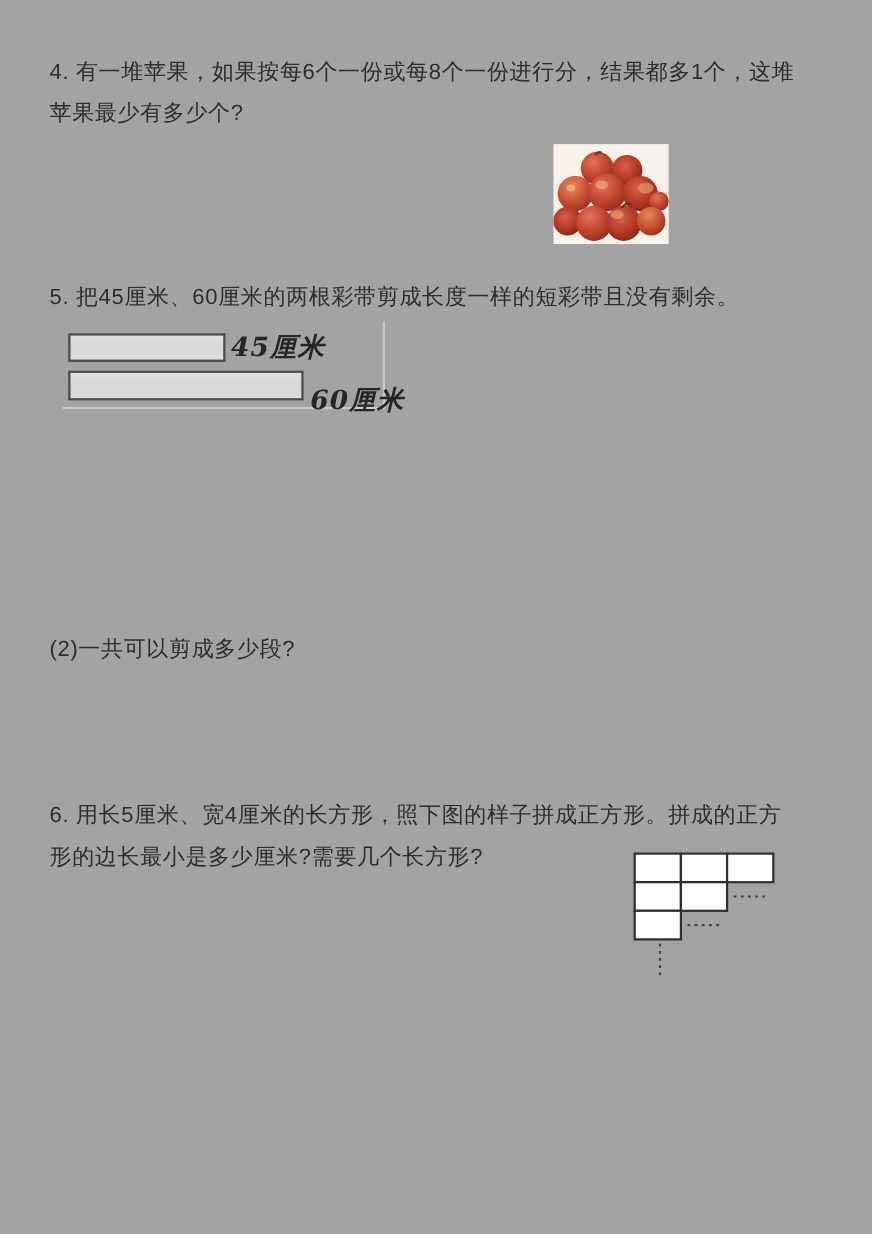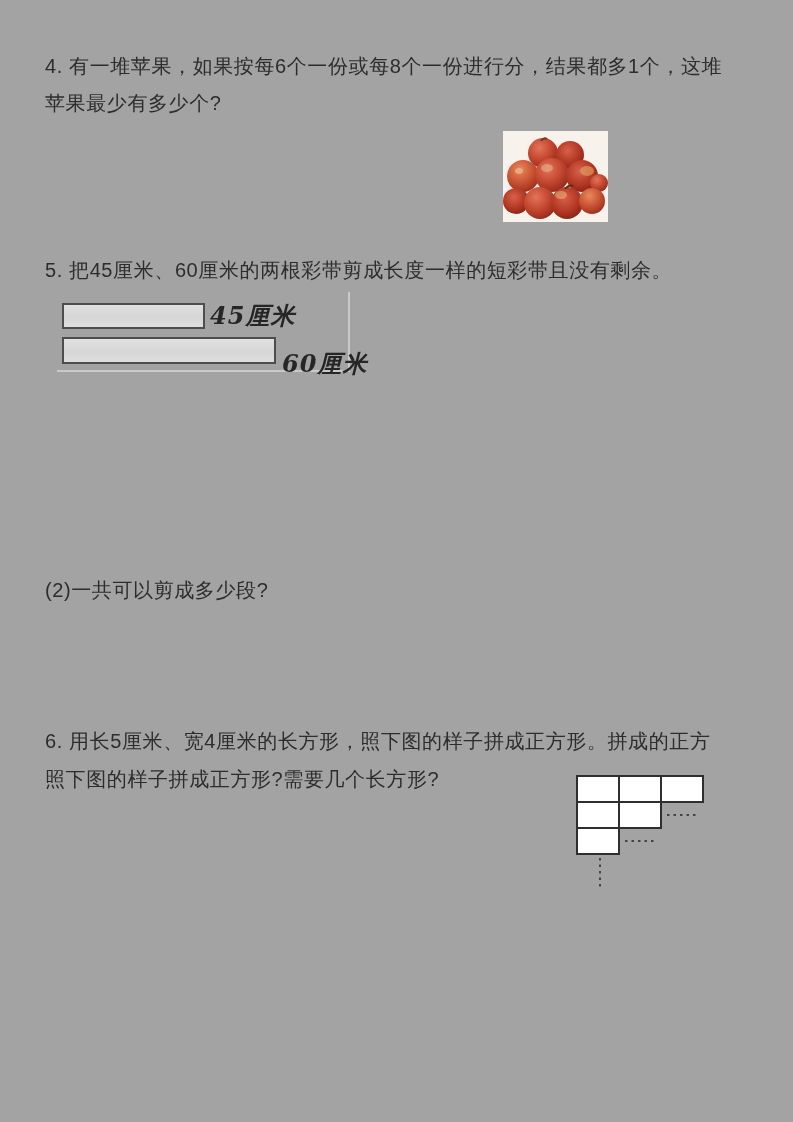--- a/index.html
+++ b/index.html
@@ -101,21 +101,21 @@
     <div class="ribbon-label" style="left:210px;top:300px;">45厘米</div>
 
     <div class="ribbon" style="left:62px;top:337px;width:214px;height:27px;"></div>
     <div class="ribbon-label" style="left:282px;top:348px;">60厘米</div>
   </div>
 
 
   <div class="qtext" style="left:45px;top:550px;margin-top:22px;">(2)一共可以剪成多少段?</div>
 
   <div class="qtext" style="left:45px;top:723px;">6. 用长5厘米、宽4厘米的长方形，照下图的样子拼成正方形。拼成的正方</div>
-  <div class="qtext" style="left:45px;top:761px;">照下图的样子拼成正方形?需要几个长方形?</div>
+  <div class="qtext" style="left:45px;top:761px;">形的边长最小是多少厘米?需要几个长方形?</div>
 
   <div class="fig" style="left:575px;top:774px;width:135px;height:118px;">
     <svg width="135" height="118" viewBox="0 0 135 118" xmlns="http://www.w3.org/2000/svg">
       <g stroke="#2f2f2f" stroke-width="2" fill="#ffffff">
 
         <rect x="2" y="2" width="42" height="26"></rect>
         <rect x="44" y="2" width="42" height="26"></rect>
         <rect x="86" y="2" width="42" height="26"></rect>
 
         <rect x="2" y="28" width="42" height="26"></rect>

